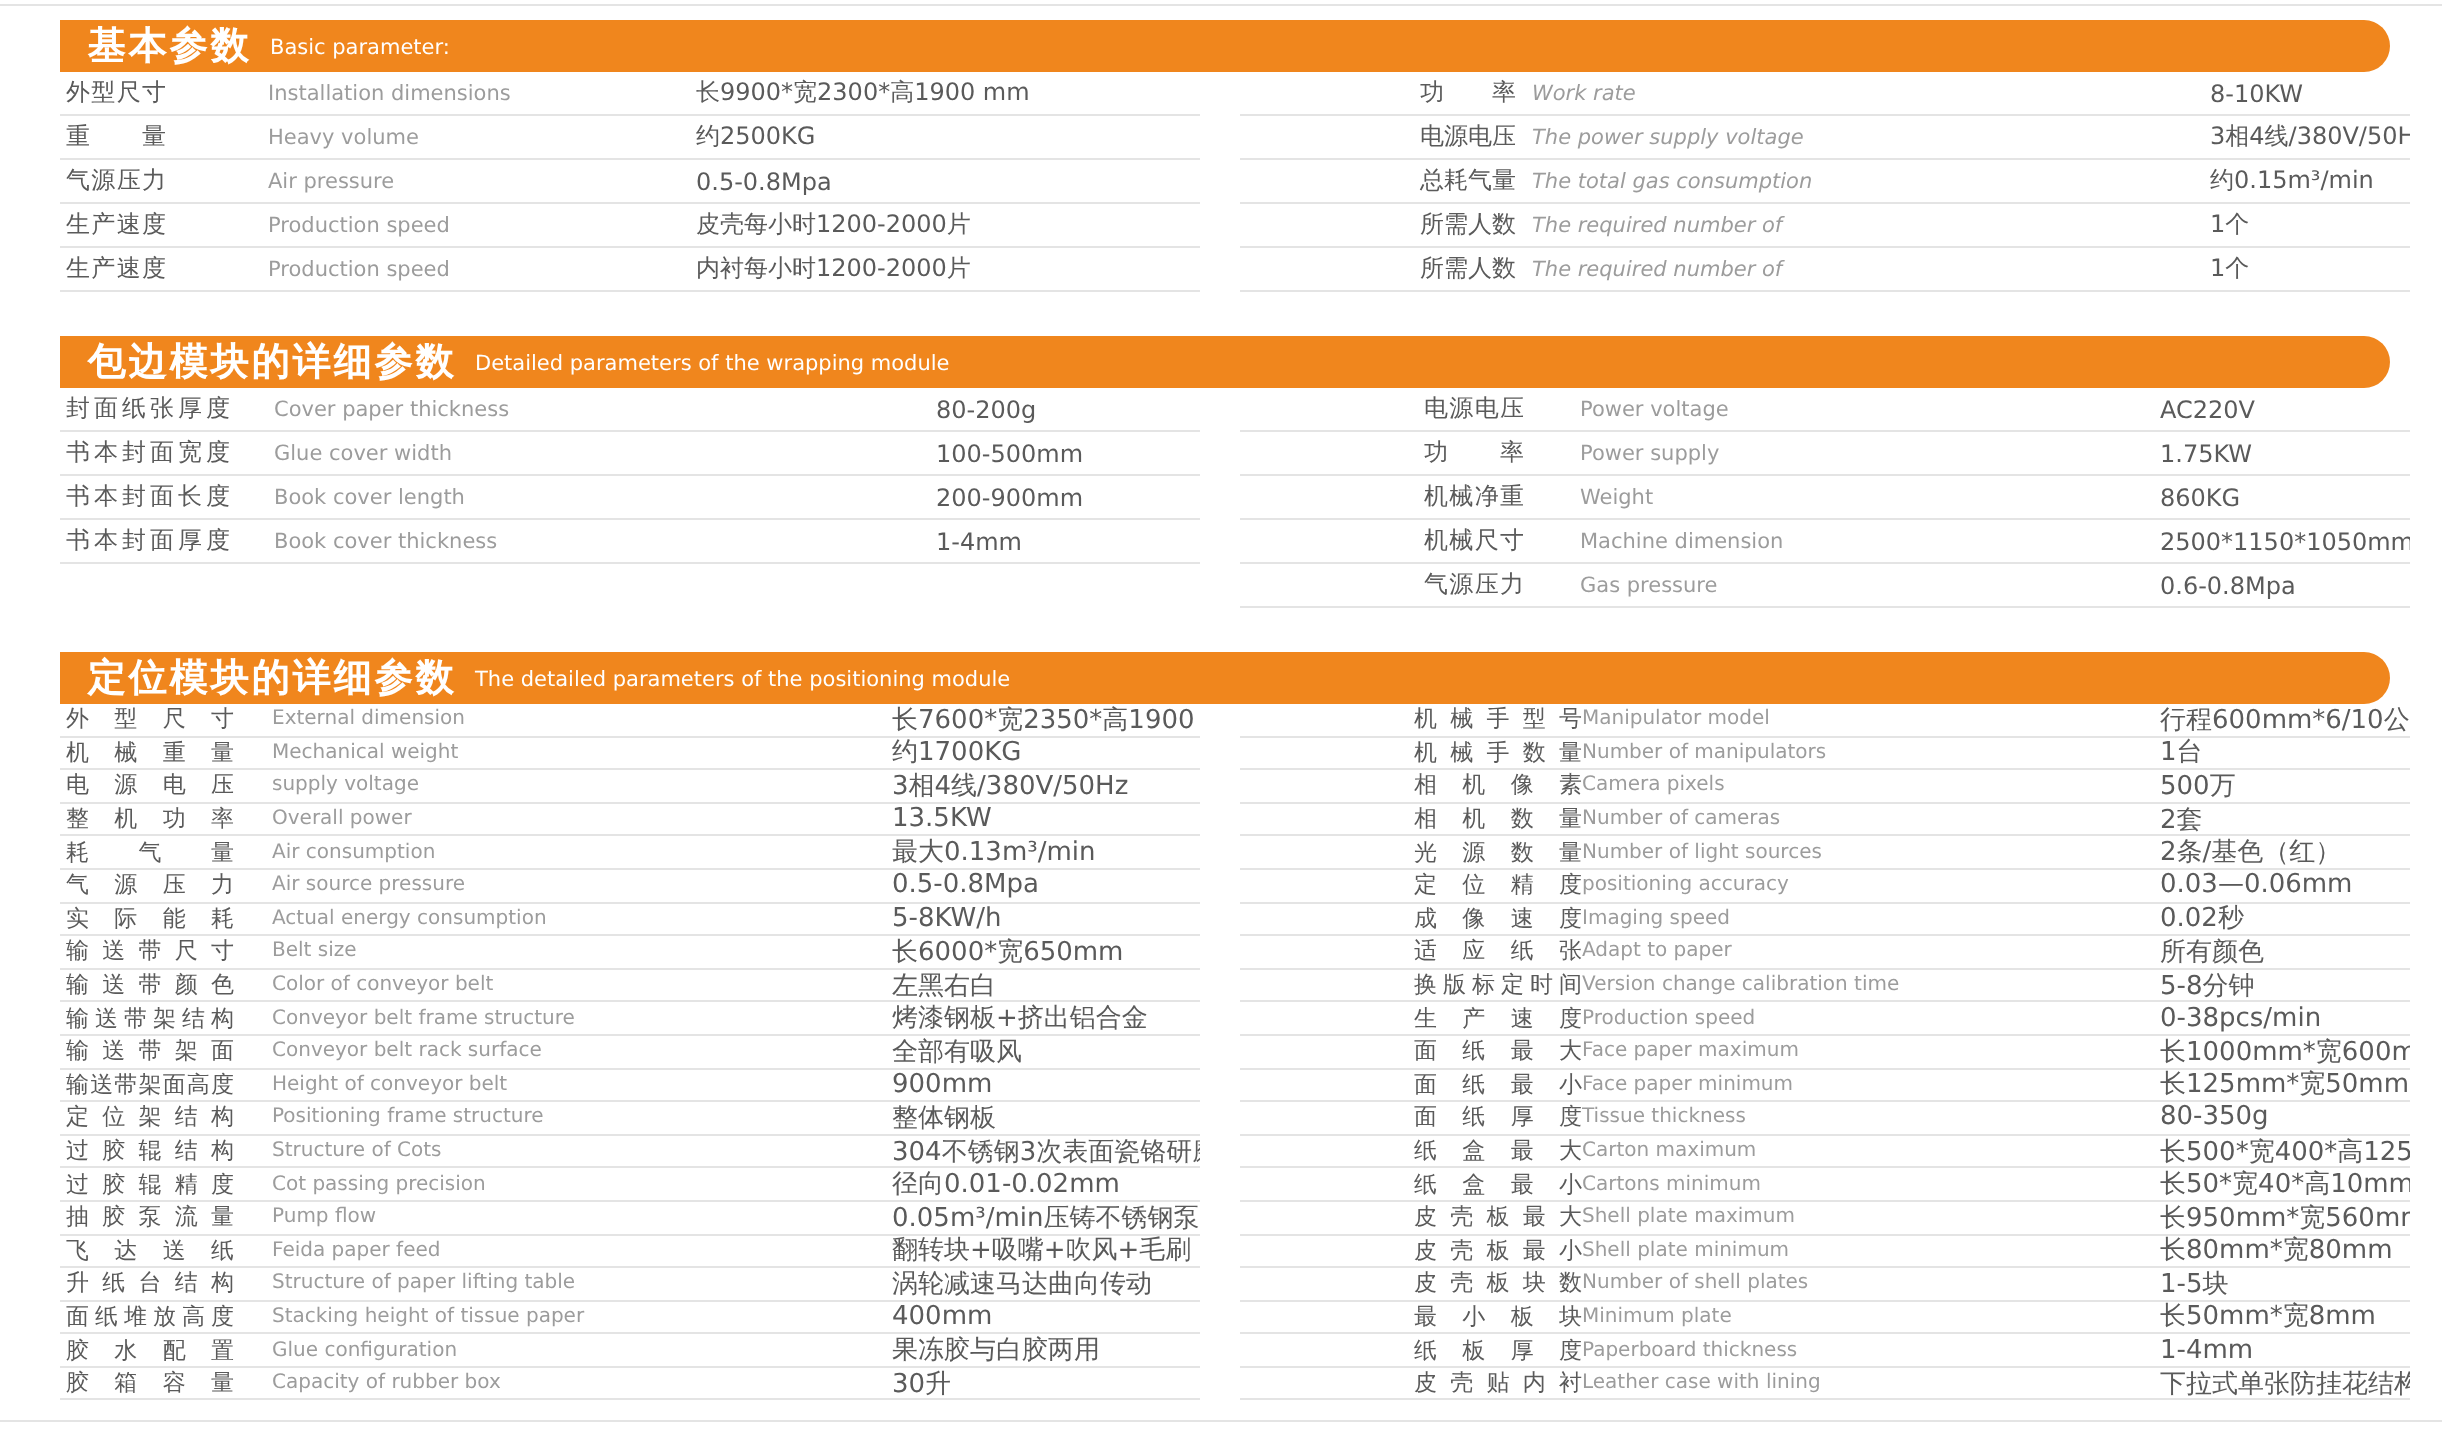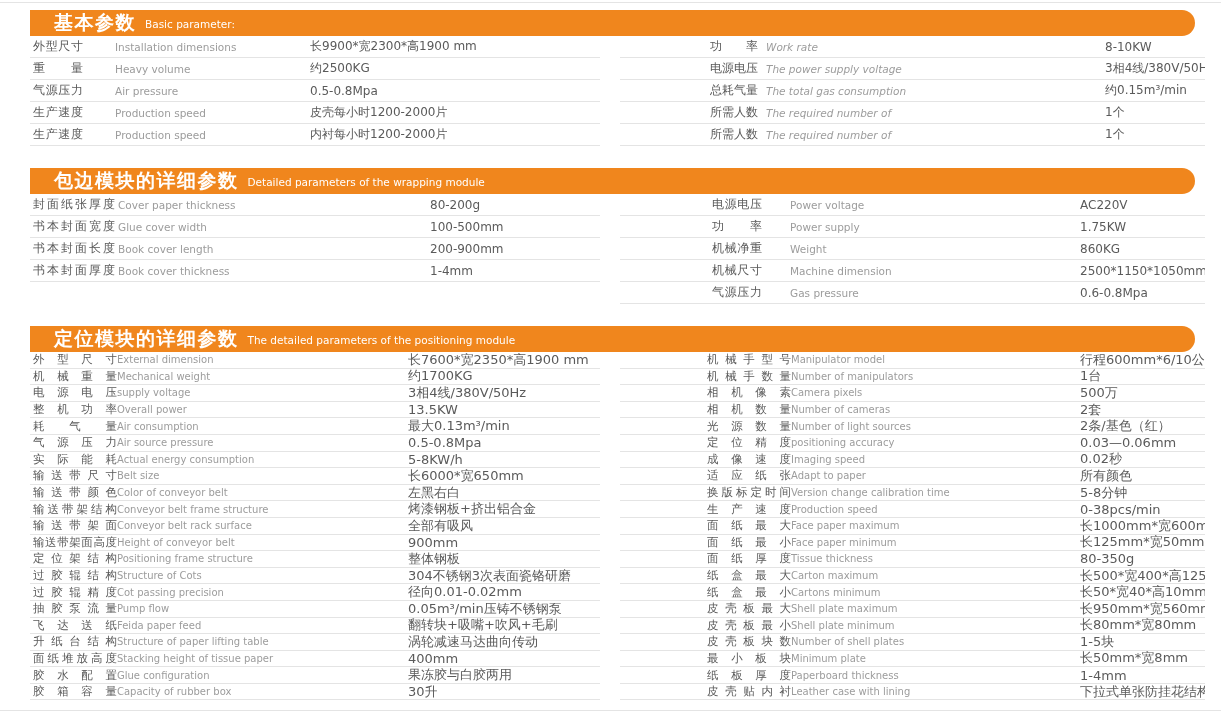--- a/index.html
+++ b/index.html
@@ -21,21 +21,21 @@
   section.spec-section { margin-top: 22px; }
   section.s0 { margin-top: 8px; }
 
   .sec-header {
     height: 26px;
     width: 1165px;
     background: var(--accent, #F0861D);
     border-radius: 0 13px 13px 0;
     display: flex;
     align-items: center;
-    padding-left: 24px;
+    padding-left: 14px;
   }
   .sec-title-zh {
     color: #fff;
     font-weight: bold;
     font-size: 19px;
     letter-spacing: 1.5px;
     white-space: nowrap;
   }
   .sec-title-en {
     color: #fff;
@@ -49,21 +49,21 @@
   .half.left  { width: 580px; }
   .half.right { width: 595px; }
 
   .row {
     display: flex;
     align-items: center;
     height: 22px;
     border-bottom: 1px solid #e4e4e4;
     white-space: nowrap;
   }
-  .half.left  .row { margin-right: 10px; }
+  .half.left  .row { margin-right: 10px; gap: 19px; }
   .half.right .row { margin-left: 10px; }
 
   .zh {
     color: #5a5a5a;
     font-size: 12px;
     text-align: justify;
     text-align-last: justify;
     flex: 0 0 auto;
   }
   .en { color: #9c9c9c; font-size: 10.5px; flex: 0 0 auto; overflow: hidden; }

